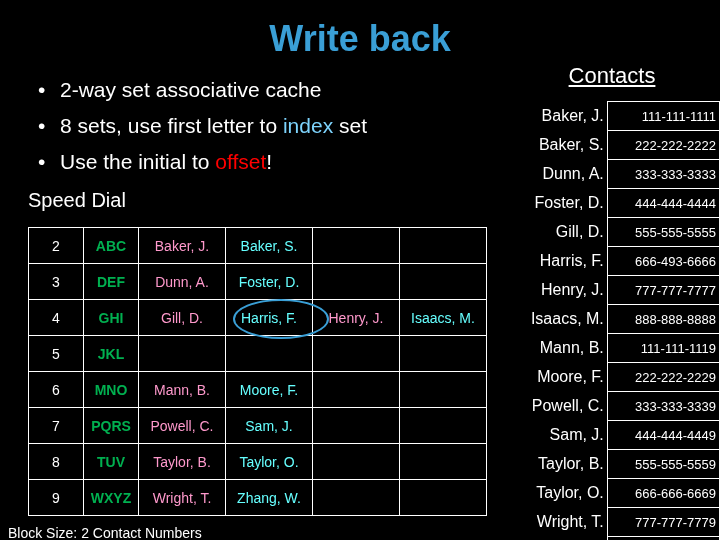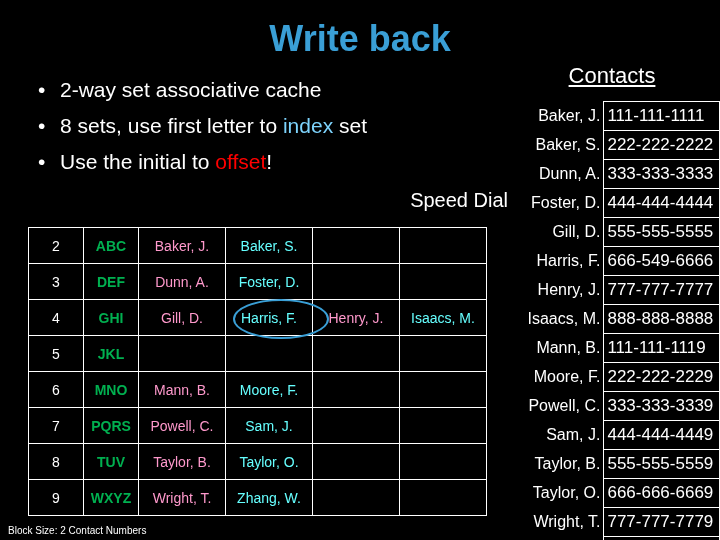--- a/index.html
+++ b/index.html
@@ -61,21 +61,21 @@
   }
   .hl-green { color: #7dd3fc; }
   .hl-red { color: #ff0000; }
 
   
   #speeddial-caption {
     position: absolute;
     left: 28px;
     top: 180px;
     width: 480px;
-    text-align: right;
+    text-align: left;
     font-size: 20px;
     color: #ffffff;
   }
 
   
   #speeddial-table {
     position: absolute;
     left: 28px;
     top: 218px;
     border-collapse: collapse;
@@ -110,21 +110,21 @@
     border-radius: 50%;
     box-sizing: border-box;
     pointer-events: none;
   }
 
   
   #block-size-note {
     position: absolute;
     left: 8px;
     top: 516px;
-    font-size: 10px;
+    font-size: 14px;
     color: #ffffff;
     white-space: nowrap;
   }
 
   
   #contacts-heading {
     position: absolute;
     left: 512px;
     top: 54px;
     width: 200px;
@@ -149,23 +149,23 @@
     overflow: hidden;
   }
   #contacts-table td.c-name {
     width: 92px;
     text-align: right;
     border: none;
     color: #ffffff;
   }
   #contacts-table td.c-num {
     width: 110px;
-    text-align: left;
+    text-align: right;
     border: 1px solid #ffffff;
-    font-size: 17px;
+    font-size: 13px;
     color: #ffffff;
   }
 </style>
 </head>
 <body>
 
 <div id="slide">
 
   <div id="title">Write back</div>
 
@@ -269,21 +269,21 @@
         <tr>
           <td class="c-name">Foster, D.</td>
           <td class="c-num">444-444-4444</td>
         </tr>
         <tr>
           <td class="c-name">Gill, D.</td>
           <td class="c-num">555-555-5555</td>
         </tr>
         <tr>
           <td class="c-name">Harris, F.</td>
-          <td class="c-num">666-549-6666</td>
+          <td class="c-num">666-493-6666</td>
         </tr>
         <tr>
           <td class="c-name">Henry, J.</td>
           <td class="c-num">777-777-7777</td>
         </tr>
         <tr>
           <td class="c-name">Isaacs, M.</td>
           <td class="c-num">888-888-8888</td>
         </tr>
         <tr>

